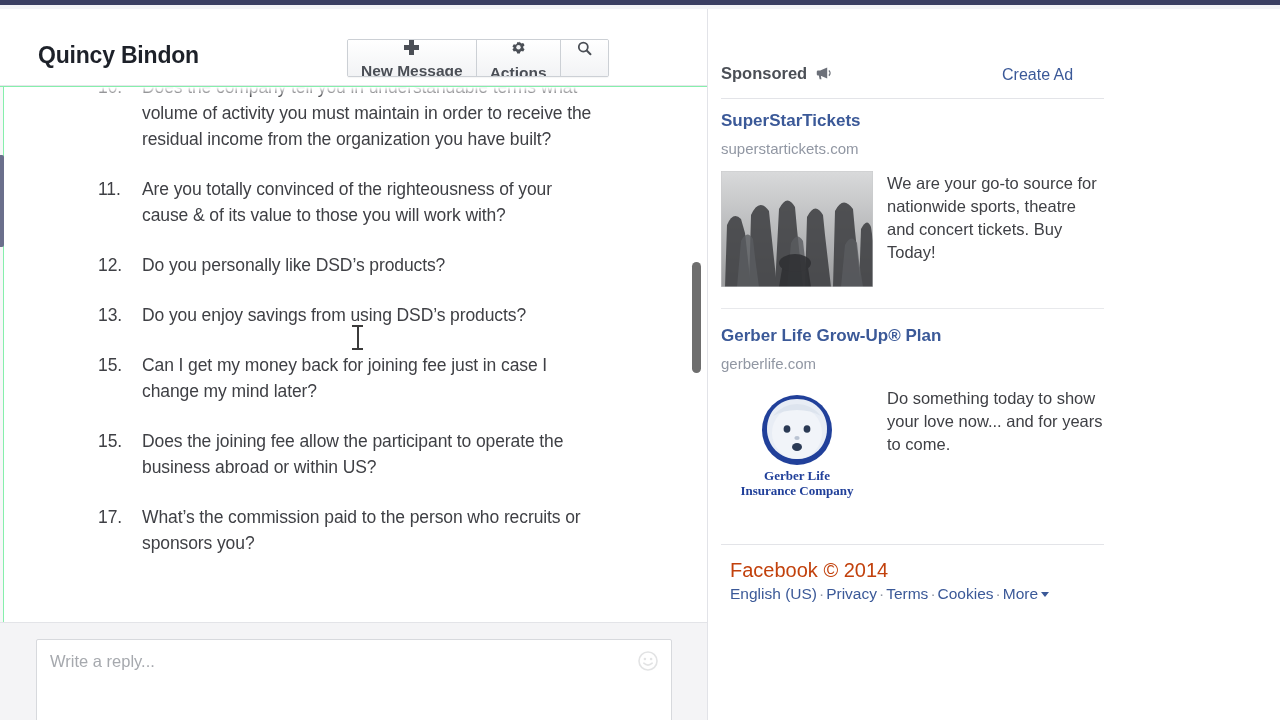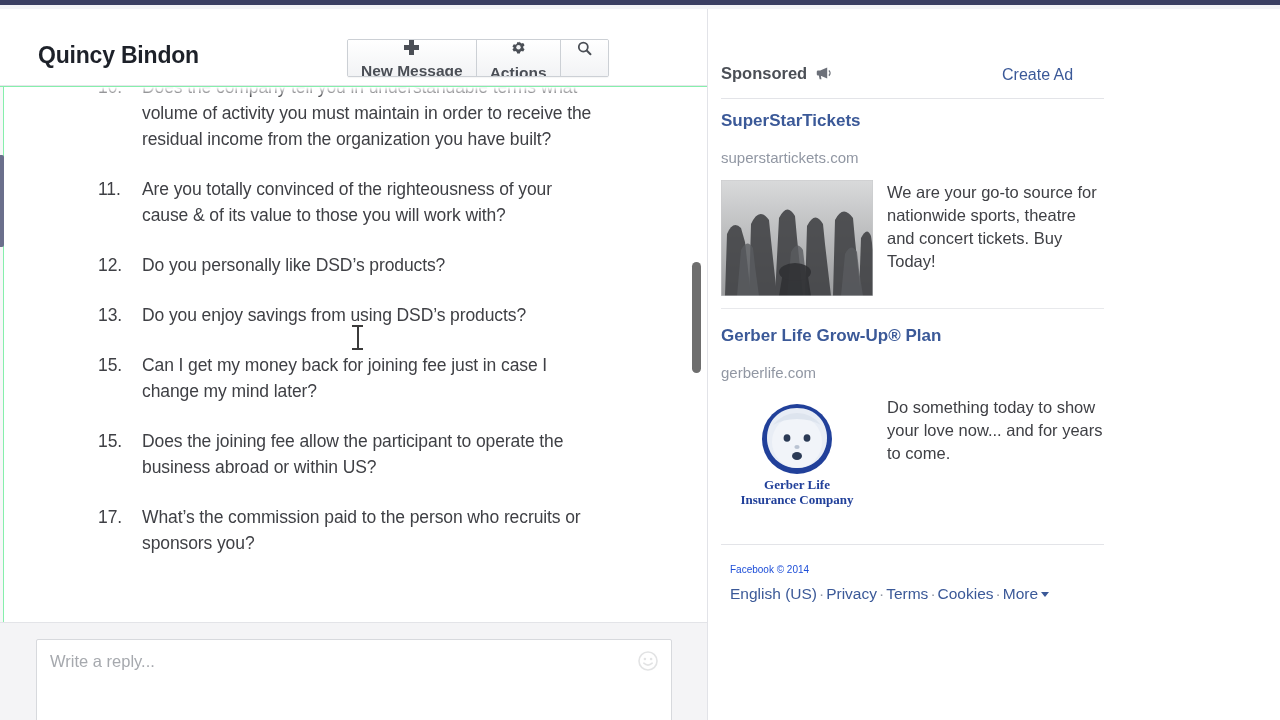--- a/index.html
+++ b/index.html
@@ -256,21 +256,21 @@
   #ad-2 { top: 316px; }
 
   .ad-title {
     font-size: 17px;
     font-weight: bold;
     color: #3b5998;
     line-height: 22px;
     cursor: pointer;
   }
   .ad-domain {
-    margin-top: 16px;
+    margin-top: 7px;
     font-size: 15px;
     color: #9197a3;
     line-height: 20px;
   }
   .ad-body { margin-top: 12px; display: flex; gap: 14px; }
   .ad-thumb { flex: 0 0 auto; width: 152px; height: 116px; overflow: hidden; }
   .ad-copy {
     font-size: 16.5px;
     line-height: 23px;
     color: #3f4045;
@@ -289,22 +289,22 @@
     left: 12px; top: 535px;
     width: 383px; height: 1px;
     background: #e3e4e8;
   }
   #footer {
     position: absolute;
     left: 21px; top: 550px;
     width: 380px;
   }
   #fb-copyright {
-    font-size: 10px;
-    color: #1d4ed8;
+    font-size: 20px;
+    color: #c2410c;
     line-height: 22px;
   }
   #footer-links {
     margin-top: 2px;
     font-size: 15.5px;
     line-height: 22px;
     color: #3b5998;
   }
   #footer-links a {
     color: #3b5998;

